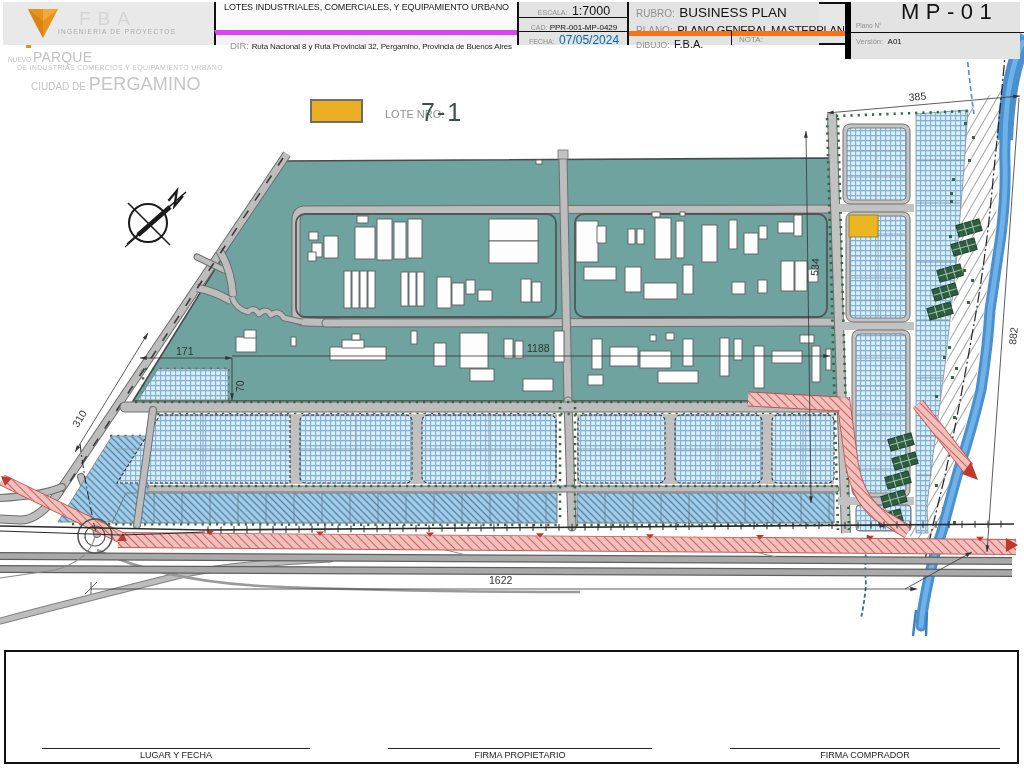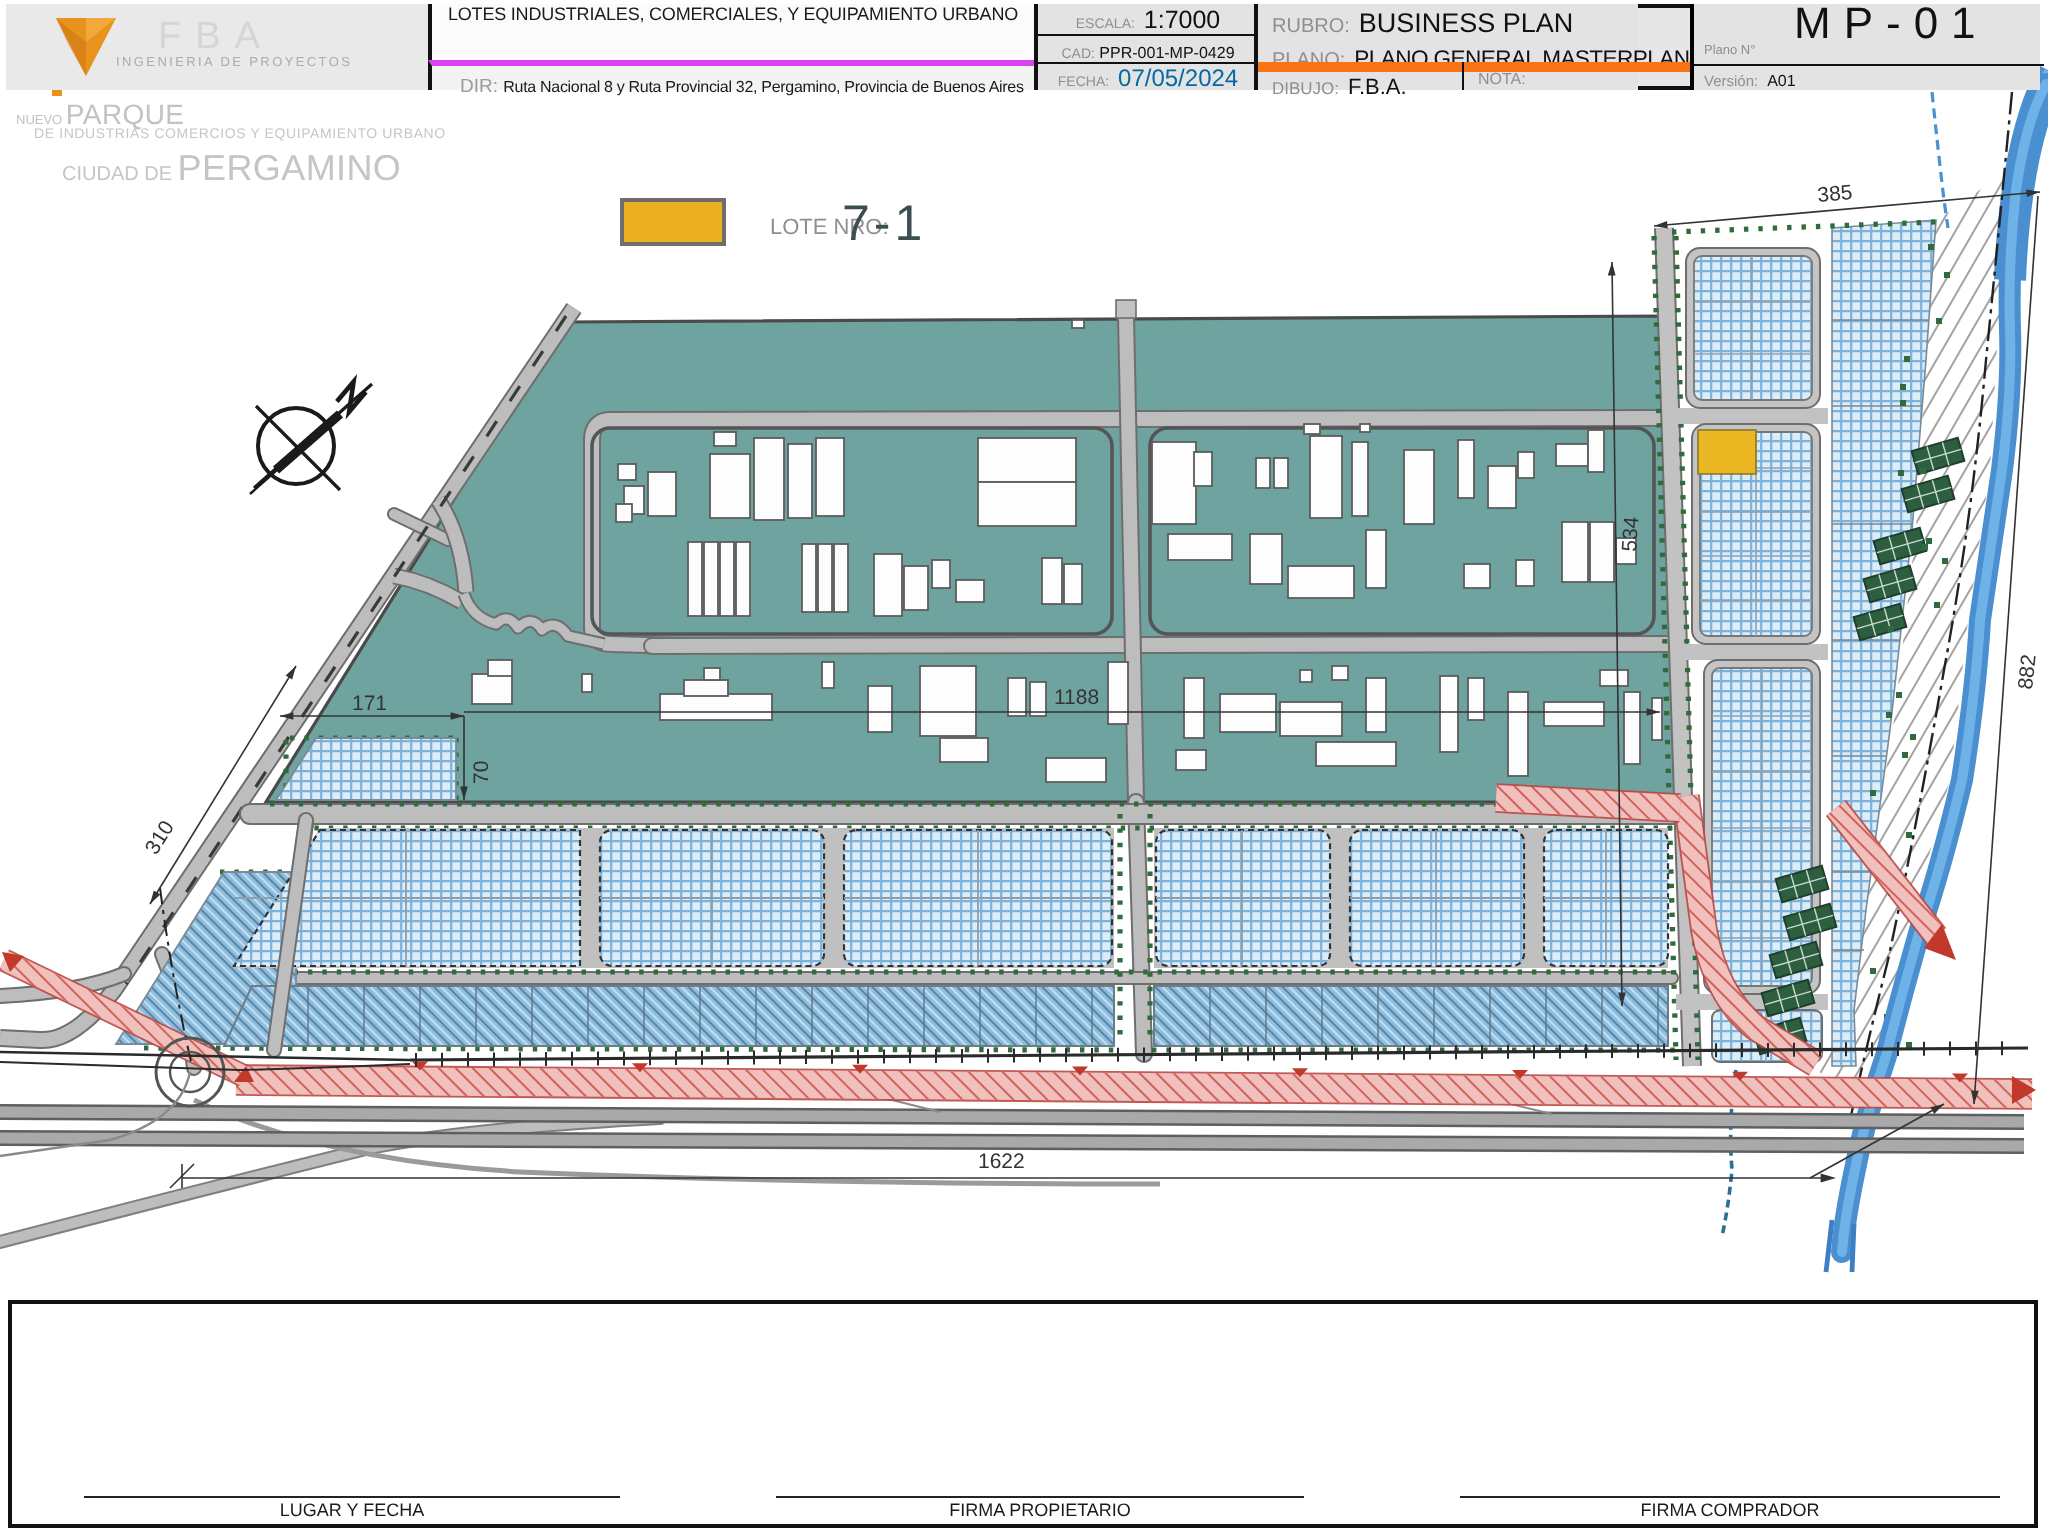--- a/index.html
+++ b/index.html
@@ -431,36 +431,36 @@
       <polygon points="25,7 55,7 40,36" fill="#e8931d"></polygon>
       <polygon points="25,7 40,19 40,36 31,20" fill="#c8721273"></polygon>
       <polygon points="40,7 55,7 40,19" fill="#f2a93b"></polygon>
     </svg>
   <div class="abs" style="left:76px;top:6px;font-size:19px;color:#d5d5d5;letter-spacing:7px;">FBA</div>
   <div class="abs" style="left:55px;top:26px;font-size:6.5px;color:#ababab;letter-spacing:1.2px;">INGENIERIA DE PROYECTOS</div>
 </div>
 <div class="cell" style="left:214px;top:2px;width:303px;height:28px;border-left:2px solid #111;background:#fbfbfb;">
   <div style="margin:0 0 0 8px;font-size:9px;color:#1a1a1a;white-space:nowrap;letter-spacing:-0.1px;">LOTES INDUSTRIALES, COMERCIALES, Y EQUIPAMIENTO URBANO</div>
 </div>
-<div class="cell" style="left:214px;top:30px;width:356px;height:15px;border-left:2px solid #111;border-top:3px solid #d946ef;background:#f3f3f3;white-space:nowrap;">
+<div class="cell" style="left:214px;top:30px;width:356px;height:15px;border-left:2px solid #111;border-top:5px solid #d946ef;background:#f3f3f3;white-space:nowrap;">
   <span style="margin-left:14px;font-size:9.5px;color:#9a9a9a;">DIR:&nbsp;</span><span style="font-size:8px;color:#1a1a1a;letter-spacing:-0.15px;">Ruta Nacional 8 y Ruta Provincial 32, Pergamino, Provincia de Buenos Aires</span>
 </div>
 <div class="cell" style="left:517px;top:2px;width:110px;height:43px;border-left:2px solid #111;background:#e3e3e3;">
   <div class="abs" style="left:0;top:0;width:110px;height:15px;line-height:15px;text-align:center;white-space:nowrap;"><span class="lab" style="font-size:7px;">ESCALA:</span> <span style="font-size:12.5px;color:#111;">1:7000</span></div>
   <div class="abs" style="left:0;top:15px;width:110px;height:14px;line-height:13px;border-top:1px solid #111;text-align:center;box-sizing:border-box;white-space:nowrap;"><span class="lab" style="font-size:7px;">CAD:</span><span style="font-size:8px;color:#111;"> PPR-001-MP-0429</span></div>
   <div class="abs" style="left:0;top:29px;width:110px;height:14px;line-height:13px;border-top:1px solid #111;text-align:center;box-sizing:border-box;white-space:nowrap;"><span class="lab" style="font-size:7px;">FECHA:</span> <span style="font-size:12px;color:#0369a1;">07/05/2024</span></div>
 </div>
 <div class="cell" style="left:627px;top:2px;width:192px;height:43px;border-left:2px solid #111;background:#e3e3e3;">
   <div class="abs" style="left:7px;top:1px;white-space:nowrap;"><span class="lab" style="font-size:10px;">RUBRO:</span> <span style="font-size:13.5px;color:#111;">BUSINESS PLAN</span></div>
   <div class="abs" style="left:7px;top:18px;white-space:nowrap;"><span class="lab" style="font-size:10px;">PLANO:</span> <span style="font-size:11.3px;color:#111;letter-spacing:-0.3px;">PLANO GENERAL MASTERPLAN</span></div>
   <div class="abs" style="left:0;top:29px;width:218px;height:14px;line-height:13px;border-top:5px solid #f97316;box-sizing:border-box;white-space:nowrap;"><span class="lab" style="font-size:8.5px;margin-left:7px;">DIBUJO:</span> <span style="font-size:11px;color:#111;">F.B.A.</span></div>
   <div class="abs" style="left:102px;top:29px;width:0;height:14px;border-left:1px solid #111;"></div>
   <div class="abs lab" style="left:110px;top:33px;font-size:8px;">NOTA:</div>
 </div>
-<div class="cell" style="left:845px;top:2px;width:175px;height:43px;border-left:2px solid #000000;background:#e3e3e3;">
+<div class="cell" style="left:845px;top:2px;width:175px;height:57px;border-left:6px solid #000000;background:#e3e3e3;">
   <div class="abs" style="left:50px;top:-3px;font-size:22px;color:#111;letter-spacing:6.5px;white-space:nowrap;">MP-01</div>
   <div class="abs lab" style="left:5px;top:20px;font-size:6.5px;">Plano N°</div>
   <div class="abs" style="left:0;top:30px;width:175px;height:13px;line-height:11px;border-top:1px solid #111;box-sizing:border-box;white-space:nowrap;"><span class="lab" style="font-size:7.5px;margin-left:5px;">Versión:</span> <span style="font-size:8px;color:#111;">A01</span></div>
 </div>
 
 <div class="abs" style="left:8px;top:49px;color:#c2c2c2;font-size:6.5px;">NUEVO <span style="font-size:14px;letter-spacing:0.2px;">PARQUE</span></div>
 <div class="abs" style="left:17px;top:64px;color:#c6c6c6;font-size:7px;letter-spacing:0.3px;">DE INDUSTRIAS COMERCIOS Y EQUIPAMIENTO URBANO</div>
 <div class="abs" style="left:31px;top:74px;color:#c5c5c5;font-size:10px;">CIUDAD DE <span style="font-size:18px;letter-spacing:0.2px;">PERGAMINO</span></div>
 <div class="abs" style="left:26px;top:45px;width:5px;height:3px;background:#e8921c;"></div>
 

